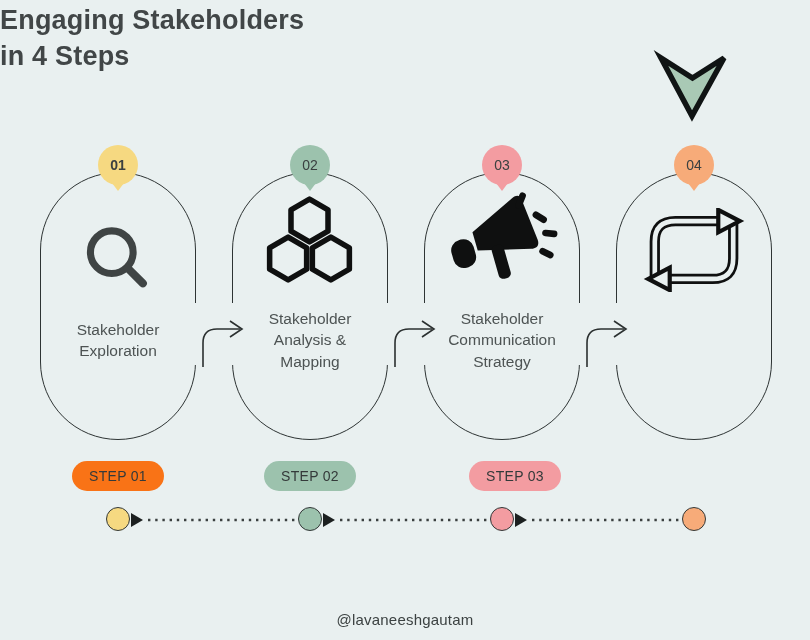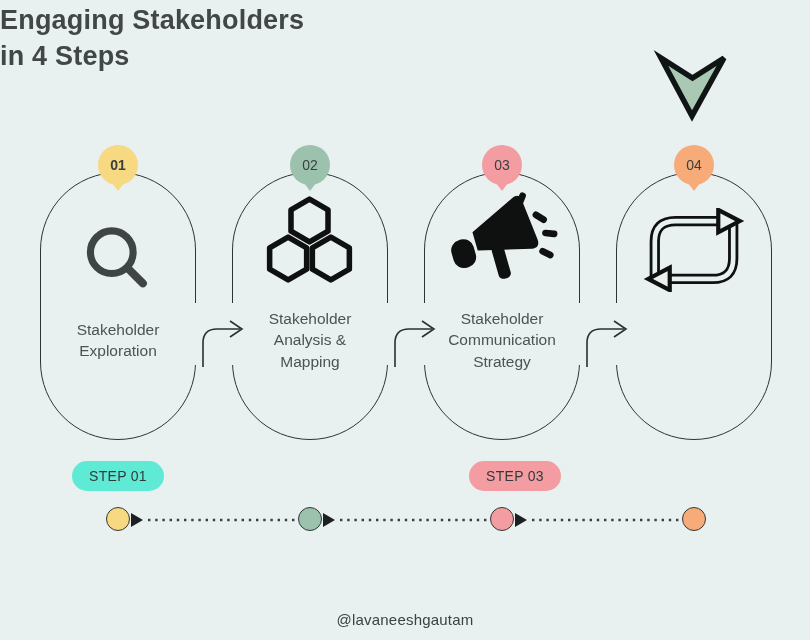--- a/index.html
+++ b/index.html
@@ -144,21 +144,24 @@
     <path d="M54,28 L66,36 L54,44" fill="none" stroke="#2b3030" stroke-width="1.6"></path>
   </svg>
   <svg class="flow-arrow" style="left:560px" width="86" height="86" viewBox="0 0 86 86">
     <rect x="17" y="10" width="6" height="62" fill="#e9f0f0"></rect>
     <rect x="53" y="10" width="6" height="62" fill="#e9f0f0"></rect>
     <path d="M27,74 L27,50 Q27,36 41,36 L64,36" fill="none" stroke="#2b3030" stroke-width="1.6"></path>
     <path d="M54,28 L66,36 L54,44" fill="none" stroke="#2b3030" stroke-width="1.6"></path>
   </svg>
 
   <div class="pill-row" style="left:40px">
-    <div class="pill" style="background: #5eead4; --c: #f6d981;">STEP 01</div>
+    <div class="pill" style="background: #f97316; --c: #f6d981;">STEP 01</div>
+  </div>
+  <div class="pill-row" style="left:232px">
+    <div class="pill" style="background: rgb(156, 194, 173); --c: #9cc2ad;">STEP 02</div>
   </div>
   <div class="pill-row" style="left:437px">
     <div class="pill" style="background: rgb(243, 156, 161); --c: #f39ca1;">STEP 03</div>
   </div>
 
   <svg class="timeline-svg" width="660" height="30" viewBox="0 0 660 30">
     <g stroke="#3b4040" stroke-width="2.6" stroke-dasharray="2.4 4.8">
       <line x1="73" y1="15" x2="221" y2="15"></line>
       <line x1="265" y1="15" x2="413" y2="15"></line>
       <line x1="457" y1="15" x2="605" y2="15"></line>

